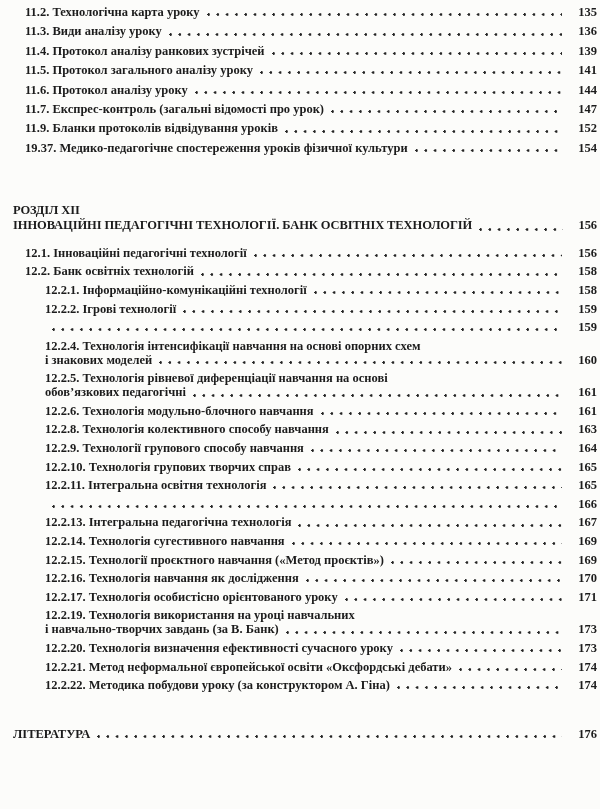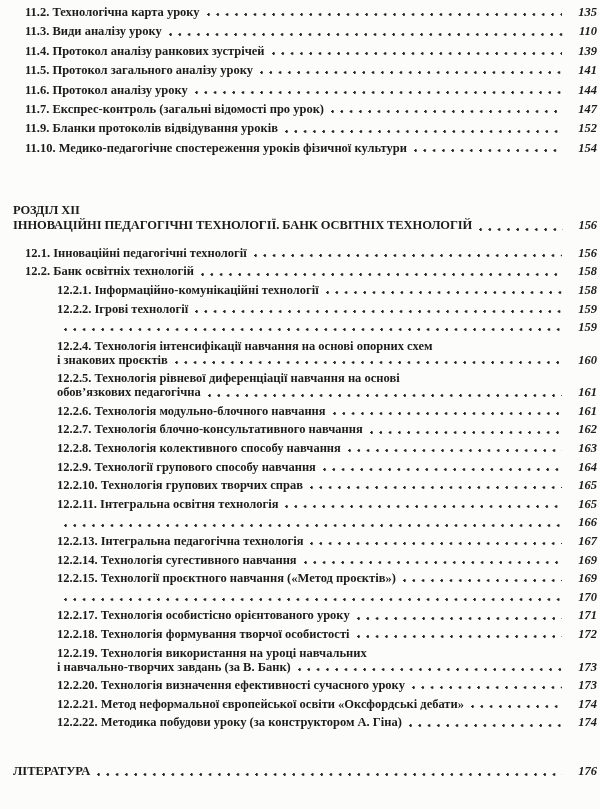--- a/index.html
+++ b/index.html
@@ -24,31 +24,31 @@
   }
   .toc-section { }
   .toc-entry { margin: 0 0 4.6px 0; }
   [data-name="toc-section-chapter-11"] .toc-entry { margin-bottom: 5.4px; }
   [data-name="toc-section-chapter-12"] { margin-top: 48px; }
   [data-name="toc-section-chapter-12"] .toc-entries { margin-top: 12px; }
   [data-name="toc-section-literature"] { margin-top: 35px; }
 
   .level-0 { padding-left: 12px; }
   .level-1 { padding-left: 24px; }
-  .level-2 { padding-left: 56px; }
+  .level-2 { padding-left: 44px; }
 
   .toc-line {
     display: flex;
     line-height: 14px;
     white-space: nowrap;
   }
   .chapter-heading .toc-line { line-height: 15.5px; letter-spacing: -0.1px; }
 
   .toc-title { flex: 0 0 auto; }
-  .toc-page  { flex: 0 0 auto; margin-left: 11px; font-style: italic; }
+  .toc-page  { flex: 0 0 auto; margin-left: 11px; }
 
   .toc-dots {
     flex: 1 1 auto;
     align-self: flex-end;
     height: 3.2px;
     margin: 0 5px 2.6px 7px;
     background-image: radial-gradient(circle at 1.6px 1.6px, #252525 1.15px, rgba(0,0,0,0) 1.5px);
     background-size: 9.3px 3.2px;
     background-repeat: repeat-x;
   }
@@ -64,21 +64,21 @@
             <div class="toc-line" data-name="toc-line">
               <span class="toc-title" data-name="toc-entry-title">11.2. Технологічна карта уроку</span>
               <span class="toc-dots" data-name="dot-leader-icon"></span>
               <span class="toc-page" data-name="toc-page-number">135</span>
             </div>
           </div>
           <div class="toc-entry level-1" data-name="toc-entry">
             <div class="toc-line" data-name="toc-line">
               <span class="toc-title" data-name="toc-entry-title">11.3. Види аналізу уроку</span>
               <span class="toc-dots" data-name="dot-leader-icon"></span>
-              <span class="toc-page" data-name="toc-page-number">110</span>
+              <span class="toc-page" data-name="toc-page-number">136</span>
             </div>
           </div>
           <div class="toc-entry level-1" data-name="toc-entry">
             <div class="toc-line" data-name="toc-line">
               <span class="toc-title" data-name="toc-entry-title">11.4. Протокол аналізу ранкових зустрічей</span>
               <span class="toc-dots" data-name="dot-leader-icon"></span>
               <span class="toc-page" data-name="toc-page-number">139</span>
             </div>
           </div>
           <div class="toc-entry level-1" data-name="toc-entry">
@@ -104,21 +104,21 @@
           </div>
           <div class="toc-entry level-1" data-name="toc-entry">
             <div class="toc-line" data-name="toc-line">
               <span class="toc-title" data-name="toc-entry-title">11.9. Бланки протоколів відвідування уроків</span>
               <span class="toc-dots" data-name="dot-leader-icon"></span>
               <span class="toc-page" data-name="toc-page-number">152</span>
             </div>
           </div>
           <div class="toc-entry level-1" data-name="toc-entry">
             <div class="toc-line" data-name="toc-line">
-              <span class="toc-title" data-name="toc-entry-title">11.10. Медико-педагогічне спостереження уроків фізичної культури</span>
+              <span class="toc-title" data-name="toc-entry-title">19.37. Медико-педагогічне спостереження уроків фізичної культури</span>
               <span class="toc-dots" data-name="dot-leader-icon"></span>
               <span class="toc-page" data-name="toc-page-number">154</span>
             </div>
           </div>
         </div>
       </div>
       <div class="toc-section" data-name="toc-section-chapter-12">
         <div class="toc-entry level-0 chapter-heading" data-name="chapter-heading">
           <div class="toc-line" data-name="toc-line">
             <span class="toc-title" data-name="chapter-label">РОЗДІЛ XII</span>
@@ -162,51 +162,44 @@
             <div class="toc-line" data-name="toc-line">
               <span class="toc-dots" data-name="dot-leader-icon"></span>
               <span class="toc-page" data-name="toc-page-number">159</span>
             </div>
           </div>
           <div class="toc-entry level-2" data-name="toc-entry">
             <div class="toc-line" data-name="toc-line">
               <span class="toc-title" data-name="toc-entry-title">12.2.4. Технологія інтенсифікації навчання на основі опорних схем</span>
             </div>
             <div class="toc-line" data-name="toc-line">
-              <span class="toc-title" data-name="toc-entry-title">і знакових проєктів</span>
+              <span class="toc-title" data-name="toc-entry-title">і знакових моделей</span>
               <span class="toc-dots" data-name="dot-leader-icon"></span>
               <span class="toc-page" data-name="toc-page-number">160</span>
             </div>
           </div>
           <div class="toc-entry level-2" data-name="toc-entry">
             <div class="toc-line" data-name="toc-line">
               <span class="toc-title" data-name="toc-entry-title">12.2.5. Технологія рівневої диференціації навчання на основі</span>
             </div>
             <div class="toc-line" data-name="toc-line">
-              <span class="toc-title" data-name="toc-entry-title">обов’язкових педагогічна</span>
+              <span class="toc-title" data-name="toc-entry-title">обов’язкових педагогічні</span>
               <span class="toc-dots" data-name="dot-leader-icon"></span>
               <span class="toc-page" data-name="toc-page-number">161</span>
             </div>
           </div>
           <div class="toc-entry level-2" data-name="toc-entry">
             <div class="toc-line" data-name="toc-line">
               <span class="toc-title" data-name="toc-entry-title">12.2.6. Технологія модульно-блочного навчання</span>
               <span class="toc-dots" data-name="dot-leader-icon"></span>
               <span class="toc-page" data-name="toc-page-number">161</span>
             </div>
           </div>
           <div class="toc-entry level-2" data-name="toc-entry">
             <div class="toc-line" data-name="toc-line">
-              <span class="toc-title" data-name="toc-entry-title">12.2.7. Технологія блочно-консультативного навчання</span>
-              <span class="toc-dots" data-name="dot-leader-icon"></span>
-              <span class="toc-page" data-name="toc-page-number">162</span>
-            </div>
-          </div>
-          <div class="toc-entry level-2" data-name="toc-entry">
-            <div class="toc-line" data-name="toc-line">
               <span class="toc-title" data-name="toc-entry-title">12.2.8. Технологія колективного способу навчання</span>
               <span class="toc-dots" data-name="dot-leader-icon"></span>
               <span class="toc-page" data-name="toc-page-number">163</span>
             </div>
           </div>
           <div class="toc-entry level-2" data-name="toc-entry">
             <div class="toc-line" data-name="toc-line">
               <span class="toc-title" data-name="toc-entry-title">12.2.9. Технології групового способу навчання</span>
               <span class="toc-dots" data-name="dot-leader-icon"></span>
               <span class="toc-page" data-name="toc-page-number">164</span>
@@ -248,36 +241,30 @@
           </div>
           <div class="toc-entry level-2" data-name="toc-entry">
             <div class="toc-line" data-name="toc-line">
               <span class="toc-title" data-name="toc-entry-title">12.2.15. Технології проєктного навчання («Метод проєктів»)</span>
               <span class="toc-dots" data-name="dot-leader-icon"></span>
               <span class="toc-page" data-name="toc-page-number">169</span>
             </div>
           </div>
           <div class="toc-entry level-2" data-name="toc-entry">
             <div class="toc-line" data-name="toc-line">
+              <span class="toc-title" data-name="toc-entry-title">12.2.16. Технологія навчання як дослідження</span>
               <span class="toc-dots" data-name="dot-leader-icon"></span>
               <span class="toc-page" data-name="toc-page-number">170</span>
             </div>
           </div>
           <div class="toc-entry level-2" data-name="toc-entry">
             <div class="toc-line" data-name="toc-line">
               <span class="toc-title" data-name="toc-entry-title">12.2.17. Технологія особистісно орієнтованого уроку</span>
               <span class="toc-dots" data-name="dot-leader-icon"></span>
               <span class="toc-page" data-name="toc-page-number">171</span>
-            </div>
-          </div>
-          <div class="toc-entry level-2" data-name="toc-entry">
-            <div class="toc-line" data-name="toc-line">
-              <span class="toc-title" data-name="toc-entry-title">12.2.18. Технологія формування творчої особистості</span>
-              <span class="toc-dots" data-name="dot-leader-icon"></span>
-              <span class="toc-page" data-name="toc-page-number">172</span>
             </div>
           </div>
           <div class="toc-entry level-2" data-name="toc-entry">
             <div class="toc-line" data-name="toc-line">
               <span class="toc-title" data-name="toc-entry-title">12.2.19. Технологія використання на уроці навчальних</span>
             </div>
             <div class="toc-line" data-name="toc-line">
               <span class="toc-title" data-name="toc-entry-title">і навчально-творчих завдань (за В. Банк)</span>
               <span class="toc-dots" data-name="dot-leader-icon"></span>
               <span class="toc-page" data-name="toc-page-number">173</span>

